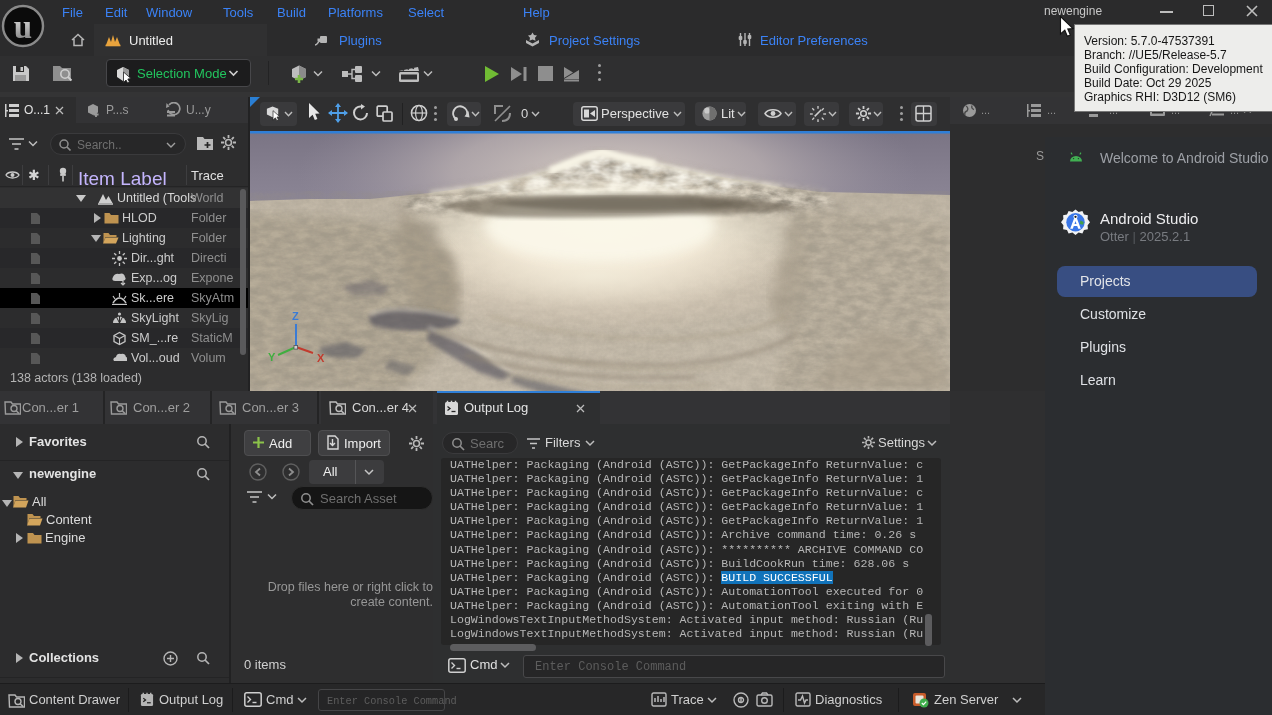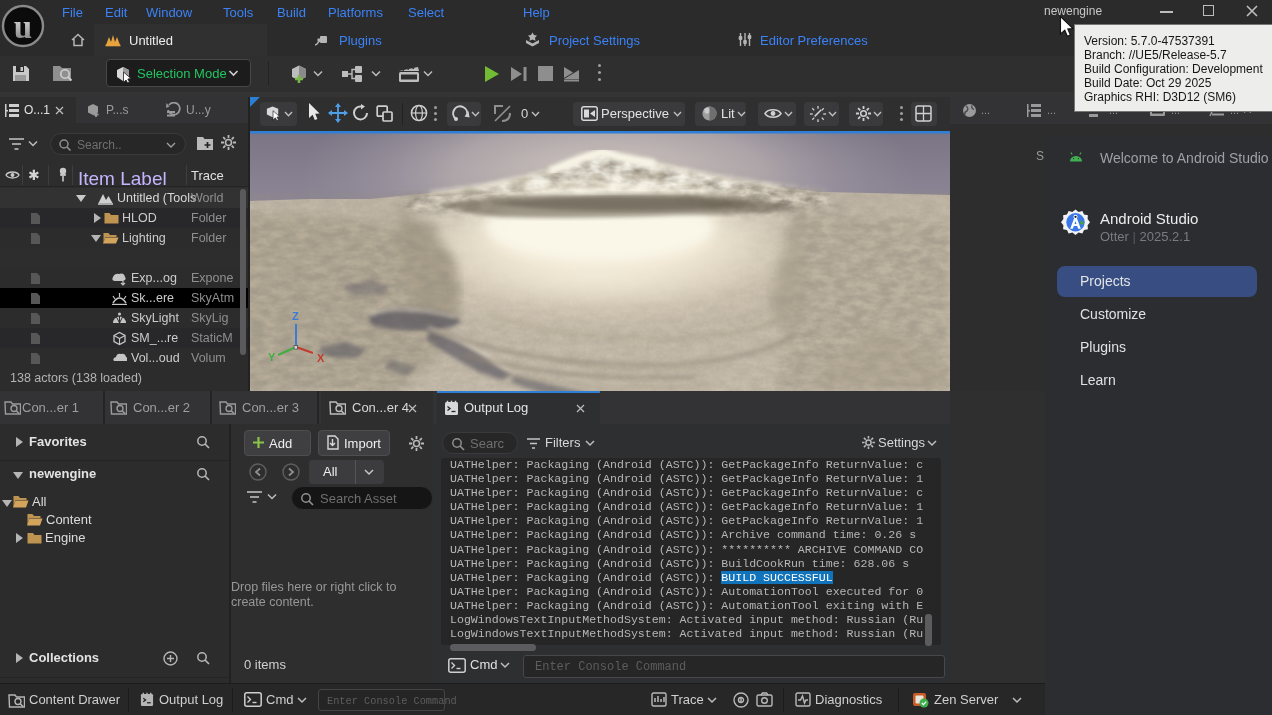--- a/index.html
+++ b/index.html
@@ -250,20 +250,33 @@
           </svg>
         <svg class="abs" style="left:91px;top:7px;" width="10" height="7" viewBox="0 0 10 7">
             <path d="M0 0 L10 0 L5 7 Z" fill="#b5b5b5"></path>
           </svg>
         <svg class="abs" style="left:103px;top:4px;" width="16" height="12" viewBox="0 0 16 12">
             <path d="M0.5 1 h5 l1.5 2 h6.5 v2 h-11 l-2 6 Z" fill="#bf9350"></path>
             <path d="M2.5 5.5 h13 l-2.5 6 h-13 Z" fill="#d3a55c"></path>
           </svg>
         <div class="abs lbl" style="left:122px;">Lighting</div>
         <div class="abs typ">Folder</div>
+      </div>
+      <div class="abs olr" style="top:60px;background:#28282a;">
+        <svg class="abs pgi" style="left:30px;top:4px;" width="11" height="13" viewBox="0 0 11 13">
+            <path d="M1 1 h6 l3 3 v8 h-9 Z" fill="#575757"></path>
+          </svg>
+        <svg class="abs" style="left:112px;top:3px;" width="15" height="15" viewBox="0 0 15 15">
+            <g stroke="#c5c5c5" stroke-width="1.3">
+              <path d="M7.5 0 v3 M7.5 12 v3 M0 7.5 h3 M12 7.5 h3 M2.2 2.2 l2.1 2.1 M10.7 10.7 l2.1 2.1 M12.8 2.2 l-2.1 2.1 M4.3 10.7 l-2.1 2.1"></path>
+            </g>
+            <circle cx="7.5" cy="7.5" r="2.4" fill="#c5c5c5"></circle>
+          </svg>
+        <div class="abs lbl" style="left:131px;">Dir...ght</div>
+        <div class="abs typ">Directi</div>
       </div>
       <div class="abs olr" style="top:80px;background:#2c2c2d;">
         <svg class="abs pgi" style="left:30px;top:4px;" width="11" height="13" viewBox="0 0 11 13">
             <path d="M1 1 h6 l3 3 v8 h-9 Z" fill="#575757"></path>
           </svg>
         <svg class="abs" style="left:112px;top:3px;" width="15" height="15" viewBox="0 0 15 15">
             <path d="M1 6 q2 -4 6 -3 q5 -2 6 3 q2 3 -2 4 h-8 q-4 0 -2 -4" fill="#c5c5c5"></path>
             <path d="M11 10 v4 M9 12 l2 2 l2 -2" stroke="#c5c5c5" stroke-width="1.2" fill="none"></path>
           </svg>
         <div class="abs lbl" style="left:131px;">Exp...og</div>
@@ -758,21 +771,21 @@
       <svg class="abs" style="left:36px;top:69px;" width="10" height="8" viewBox="0 0 10 8">
           <path d="M1 1.5 L5 5.5 L9 1.5" fill="none" stroke="#bdbdbd" stroke-width="1.5"></path>
         </svg>
       <div class="abs" style="left:60px;top:62px;width:142px;height:24px;background:#151515;border:1px solid #2e2e2e;border-radius:12px;">
         <svg class="abs" style="left:8px;top:5px;" width="14" height="14" viewBox="0 0 14 14">
             <circle cx="6" cy="6" r="4.2" fill="none" stroke="#8f8f8f" stroke-width="1.5"></circle>
             <path d="M9 9 L13 13" stroke="#8f8f8f" stroke-width="1.7"></path>
           </svg>
         <div class="abs" style="left:28px;top:4px;color:#6f6f6f;white-space:nowrap;">Search Asset</div>
       </div>
-      <div class="abs" style="left:0;top:156px;width:202px;text-align:left;color:#979797;line-height:15px;font-size:12.5px;">Drop files here or right click to<br>create content.</div>
+      <div class="abs" style="left:0;top:156px;width:202px;text-align:right;color:#979797;line-height:15px;font-size:12.5px;">Drop files here or right click to<br>create content.</div>
       <div class="abs" style="left:13px;top:233px;color:#d0d0d0;">0 items</div>
     </div>
   </div>
   <div id="outputlog" class="abs" style="left:433px;top:391px;width:517px;height:292px;background:#2e2f30;font-size:13px;color:#cfcfcf;">
     <div class="abs" style="left:0;top:0;width:517px;height:33px;background:#333335;">
       <div class="abs" style="left:4px;top:0;width:163px;height:33px;background:#2e2f30;border-top:2px solid #2f7fd7;"></div>
       <svg class="abs" style="left:11px;top:9px;" width="15" height="16" viewBox="0 0 15 16">
           <rect x="1" y="2" width="13" height="13" rx="1.5" fill="#d8d8d8"></rect>
           <path d="M3.5 0.8 v2.4 M7.5 0.8 v2.4 M11.5 0.8 v2.4" stroke="#d8d8d8" stroke-width="1.5"></path>
           <path d="M3.5 6.5 l2.5 2 l-2.5 2" fill="none" stroke="#242424" stroke-width="1.3"></path>

